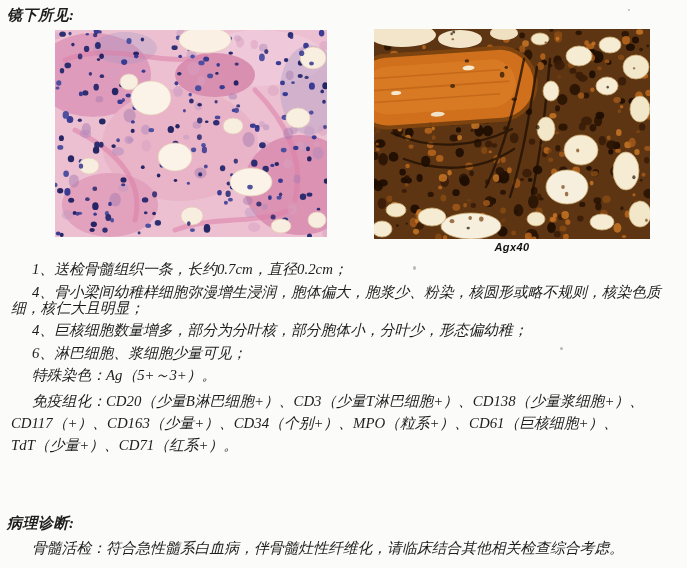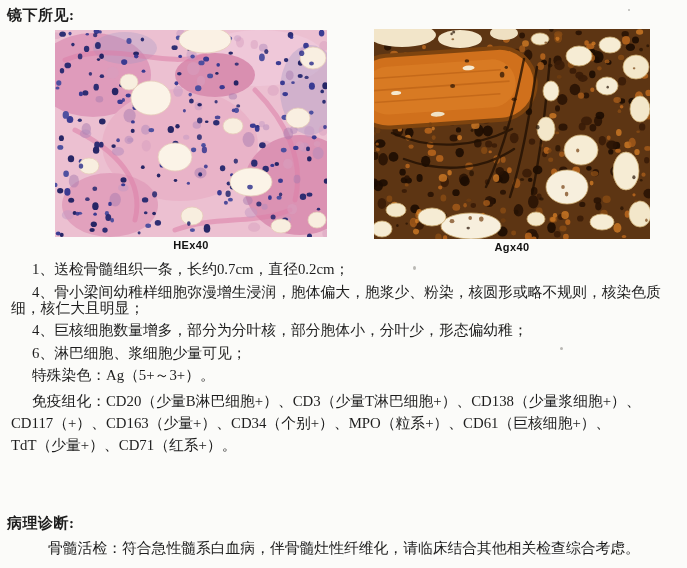--- a/index.html
+++ b/index.html
@@ -3,21 +3,21 @@
 <meta charset="utf-8">
 <style>
   html,body{margin:0;padding:0;}
   body{
     width:687px;height:568px;
     background:#fbfbf9;
     font-family:"Liberation Serif","DejaVu Serif",serif;
     color:#1d1d1d;
     overflow:hidden;
   }
-  .paper{position:relative;width:687px;height:452px;background:#fbfbf9;}
+  .paper{position:relative;width:687px;height:452px;background:#fbfbf9;font-style:italic;}
   .sec-heading{
     position:absolute;left:7px;
     font-size:15px;font-weight:700;letter-spacing:.5px;
   }
   #h-findings{top:6px;}
   #h-diagnosis{top:514px;}
   .fig{position:absolute;overflow:hidden;}
   .fig svg{display:block;width:100%;height:100%;}
   .fig-he{left:55px;top:30px;width:272px;height:207px;}
   .fig-ag{left:374px;top:29px;width:276px;height:210px;}
@@ -33,21 +33,21 @@
     box-sizing:border-box;padding:3px 16px 0 11px;
     font-size:14.8px;
   }
   .textblock p{
     margin:0 0 6.5px;line-height:16px;
     text-indent:21px;white-space:pre-line;
   }
   .textblock p.loose{line-height:22.3px;margin-bottom:0;}
   .diag-body{
     position:absolute;left:0;top:540px;width:687px;
-    box-sizing:border-box;padding:0 2px 0 27px;
+    box-sizing:border-box;padding:0 2px 0 11px;
     margin:0;font-size:14.8px;line-height:16px;text-indent:21px;
   }
   .speck{position:absolute;background:#b9b8b4;border-radius:50%;}
 </style>
 </head>
 <body>
 
 <div class="paper">
 
   <div class="sec-heading" id="h-findings">镜下所见:</div>
@@ -336,21 +336,20 @@
           <ellipse cx="173.1" cy="163.8" rx="2.6" ry="3.3" fill="#24276e" opacity="0.85"></ellipse>
           <ellipse cx="251.6" cy="47.4" rx="2.1" ry="1.6" fill="#24276e" opacity="0.85"></ellipse>
           <ellipse cx="22.5" cy="183.7" rx="2.0" ry="2.0" fill="#32358e" opacity="0.85"></ellipse>
           <ellipse cx="15.0" cy="3.6" rx="1.6" ry="1.8" fill="#32358e" opacity="0.85"></ellipse>
           <ellipse cx="149.4" cy="119.9" rx="2.6" ry="3.3" fill="#32358e" opacity="0.85"></ellipse>
           <ellipse cx="25.1" cy="26.4" rx="2.3" ry="2.9" fill="#24276e" opacity="0.85"></ellipse>
           <ellipse cx="236.5" cy="7.2" rx="1.8" ry="1.9" fill="#32358e" opacity="0.85"></ellipse>
         </g>
     </svg>
   </div>
-  <div class="cap cap-he">HEx40</div>
 
   <div class="fig fig-ag">
     <svg viewBox="0 0 276 210" preserveAspectRatio="none">
       <rect width="276" height="210" fill="#5d3513"></rect>
       <g id="ag-spk-d">
           <ellipse cx="258.2" cy="129.1" rx="2.2" ry="2.6" fill="#1c0c02" opacity="0.9"></ellipse>
           <ellipse cx="183.5" cy="79.4" rx="2.5" ry="3.1" fill="#291304" opacity="0.9"></ellipse>
           <ellipse cx="45.3" cy="85.0" rx="5.5" ry="6.8" fill="#1c0c02" opacity="0.9"></ellipse>
           <ellipse cx="177.5" cy="198.6" rx="4.3" ry="5.5" fill="#1c0c02" opacity="0.9"></ellipse>
           <ellipse cx="189.5" cy="187.8" rx="3.1" ry="2.5" fill="#3a1c08" opacity="0.9"></ellipse>

